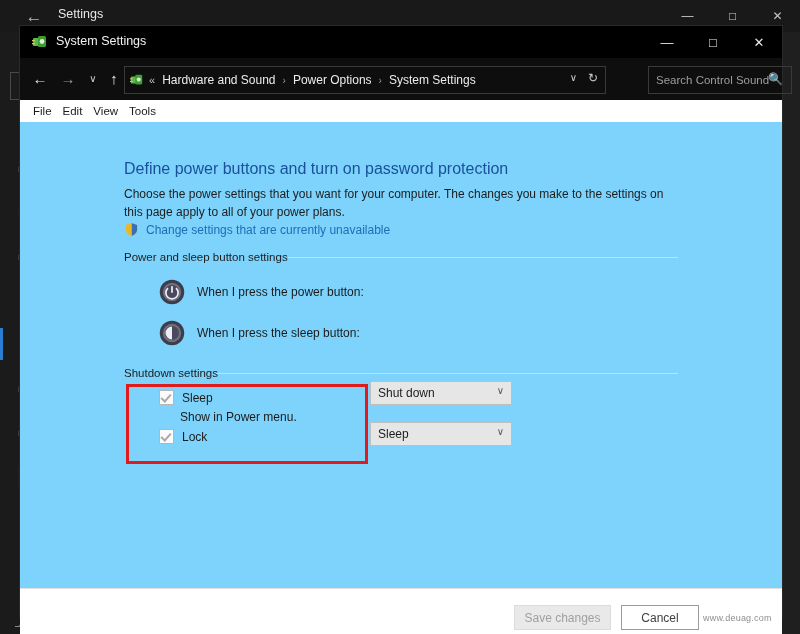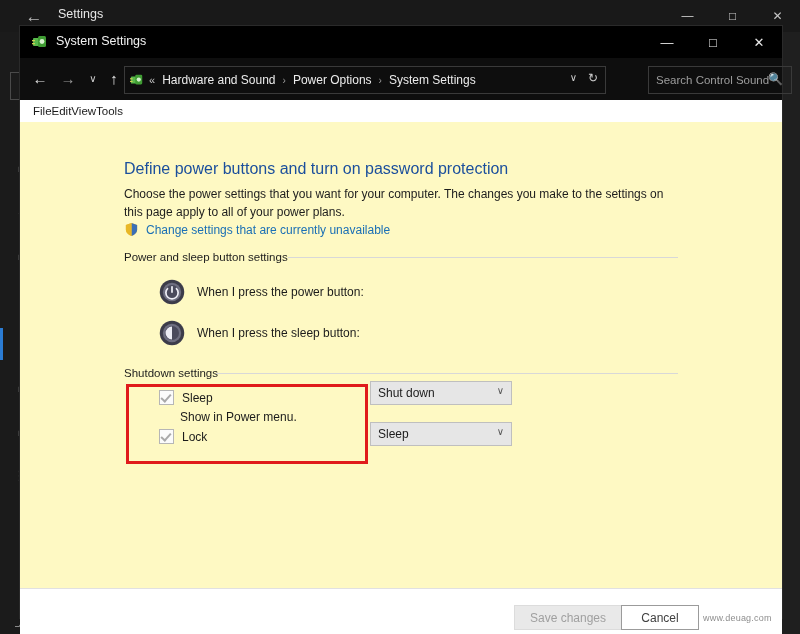--- a/index.html
+++ b/index.html
@@ -232,31 +232,32 @@
   .cp-menubar {
     position: absolute;
     left: 0; top: 74px;
     width: 762px; height: 22px;
     background: #ffffff;
     border-bottom: 1px solid #e4e4e4;
     display: flex;
     align-items: center;
   }
   .menu-item {
+    margin-left: 11px;
     font-size: 11.5px;
     color: #1a1a1a;
   }
   .menu-item:first-child { margin-left: 13px; }
 
   
   .cp-content {
     position: absolute;
     left: 0; top: 96px;
     width: 762px; height: 466px;
-    background: #fef9c3;
+    background: #7dd3fc;
   }
   .page-heading {
     position: absolute;
     left: 104px; top: 38px;
     font-size: 16px;
     color: #1b4f9c;
     white-space: nowrap;
   }
   .page-desc {
     position: absolute;
@@ -379,21 +380,21 @@
     top: 16px;
     height: 25px;
     font-size: 12px;
     display: flex;
     align-items: center;
     justify-content: center;
     box-sizing: border-box;
   }
   .btn-save {
     left: 494px;
-    width: 108px;
+    width: 97px;
     background: #e9e9e9;
     border: 1px solid #dcdcdc;
     color: #a0a0a0;
   }
   .btn-cancel {
     left: 601px;
     width: 78px;
     background: #ffffff;
     border: 1px solid #9b9b9b;
     color: #404040;

